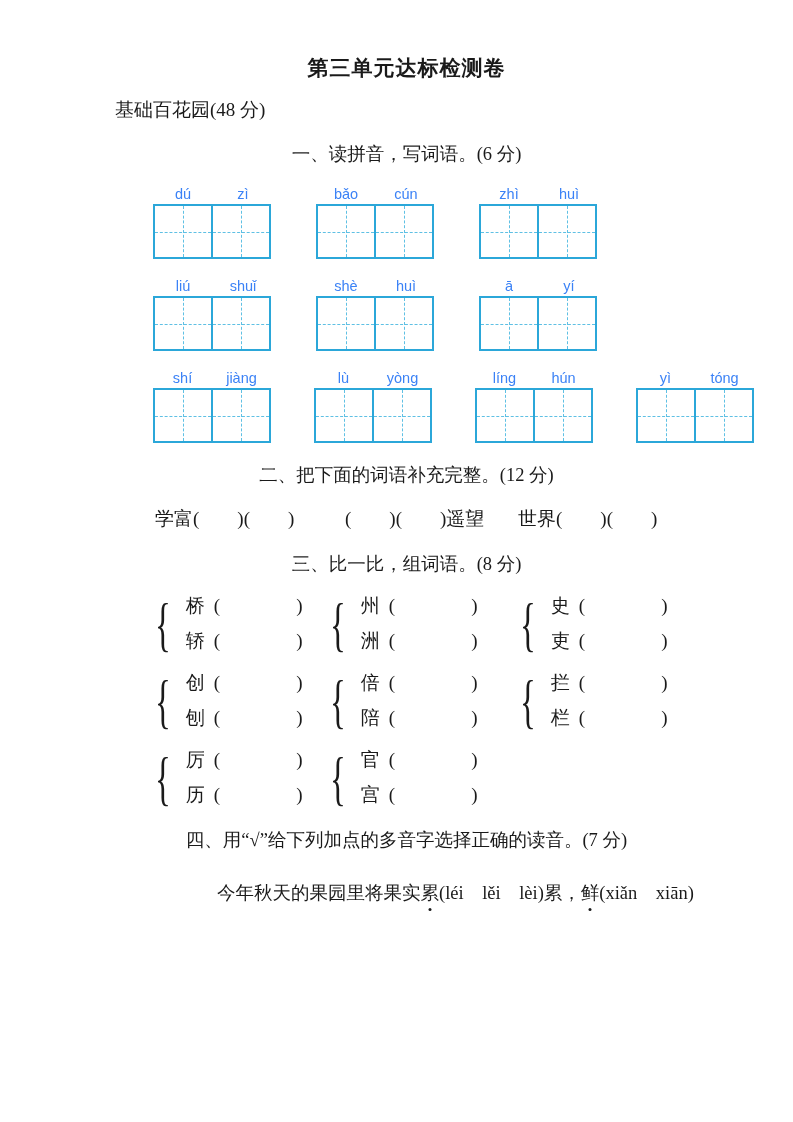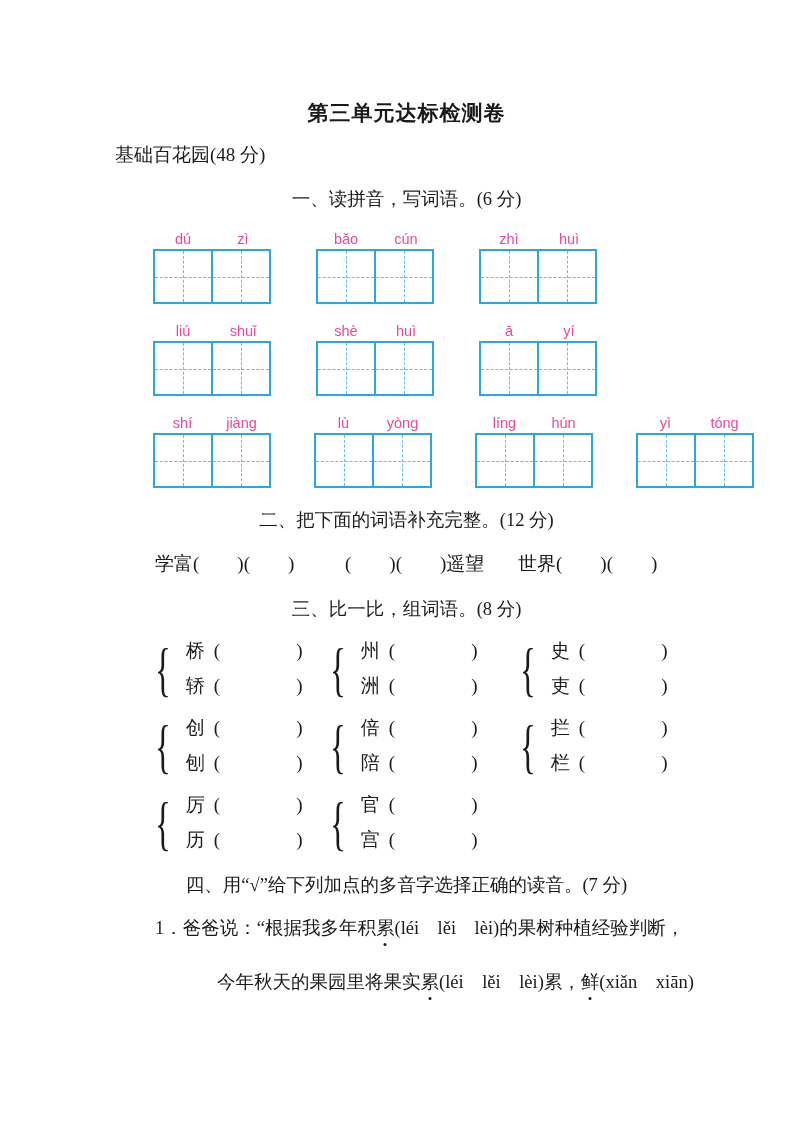--- a/index.html
+++ b/index.html
@@ -8,21 +8,21 @@
     --text:#1a1a1a;
   }
   html,body{margin:0;padding:0;background:#ffffff;}
   .page{
     position:relative;
     width:793px;height:1122px;
     background:#ffffff;
     color:var(--text);
     font-family:"Liberation Serif","DejaVu Serif",serif;
     box-sizing:border-box;
-    padding:100px 95px 0 115px;
+    padding:55px 95px 0 115px;
     overflow:hidden;
   }
   .title{
     margin:0;
     font-family:"Liberation Sans","DejaVu Sans",sans-serif;
     font-weight:bold;
     font-size:21px;line-height:26px;
     text-align:center;
     letter-spacing:1px;
   }
@@ -43,21 +43,21 @@
     display:flex;
     gap:43px;
     padding-left:38px;
     margin-top:19px;
   }
   .pgroup{width:120px;}
   .plabels{
     display:flex;
     font-family:"Liberation Sans","DejaVu Sans",sans-serif;
     font-size:14.5px;line-height:17px;
-    color:#ec4899;
+    color:#3b82f6;
     margin-bottom:1px;
     align-items:center;
   }
   .plabels .pl{flex:1;text-align:center;}
   .gbox{
     display:flex;
     border:2px solid var(--grid-border);
     background:#fff;
     width:fit-content;
   }
@@ -315,17 +315,16 @@
       <span class="brace">{</span>
       <div class="pair-lines">
         <div class="pair-line"><span>官</span><span class="pblank">(　　　　)</span></div>
         <div class="pair-line"><span>宫</span><span class="pblank">(　　　　)</span></div>
       </div>
     </div>
   </div>
 
   <div class="sec-heading">四、用“√”给下列加点的多音字选择正确的读音。(7 分)</div>
 
-  <p class="q-line"><span>1．爸爸说：“根据我多年积</span><span class="dotted">累</span><span>(léi　lěi　lèi)的果树种植经验判断，</span></p>
 
   <p class="q-line second"><span>今年秋天的果园里将果实</span><span class="dotted">累</span><span>(léi　lěi　lèi)累，</span><span class="dotted">鲜</span><span>(xiǎn　xiān)</span></p>
 
 </div>
 
 </body></html>

